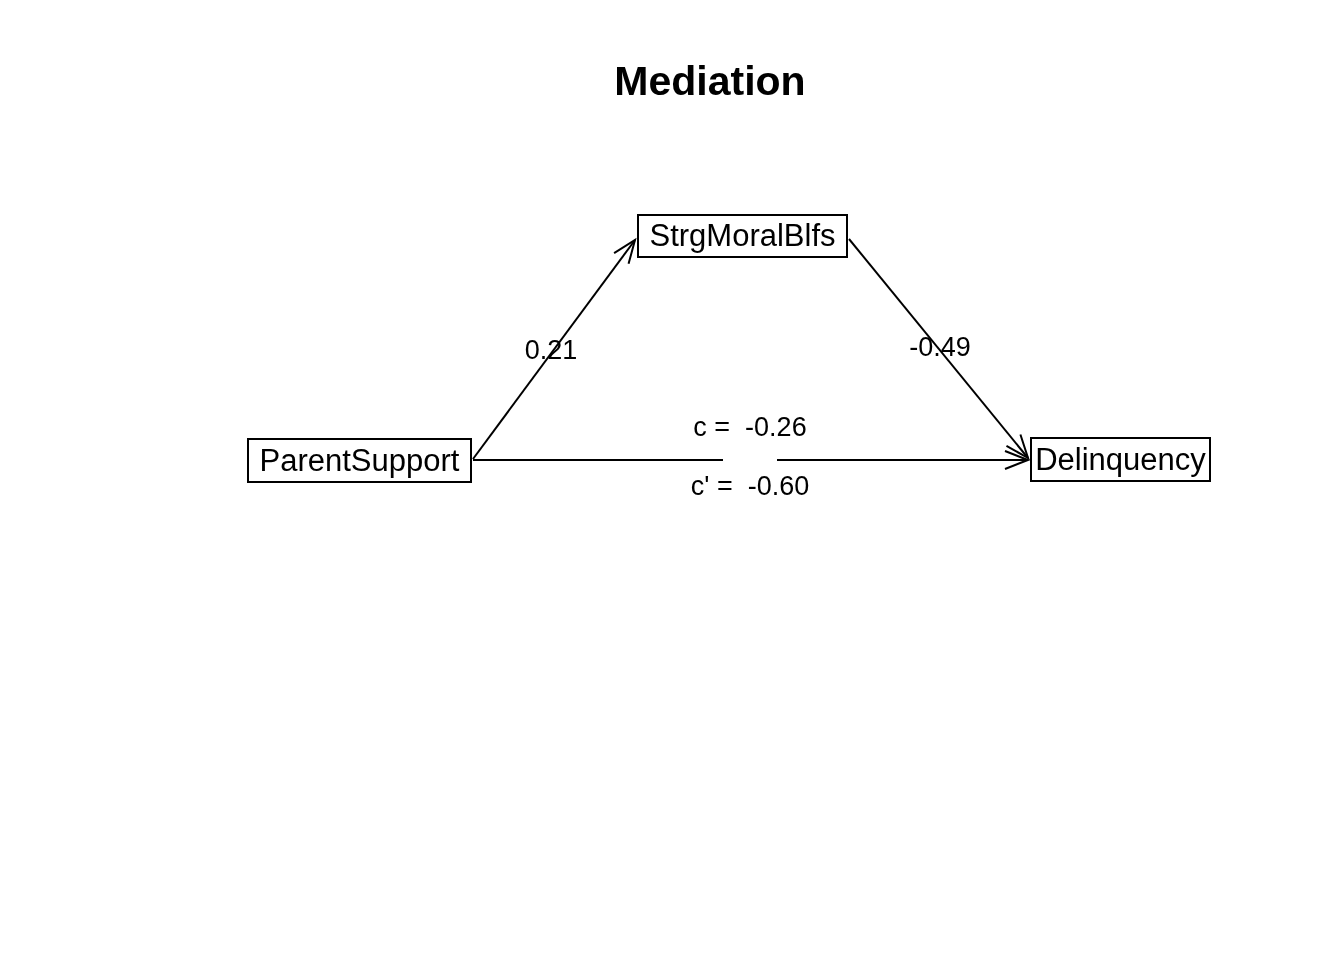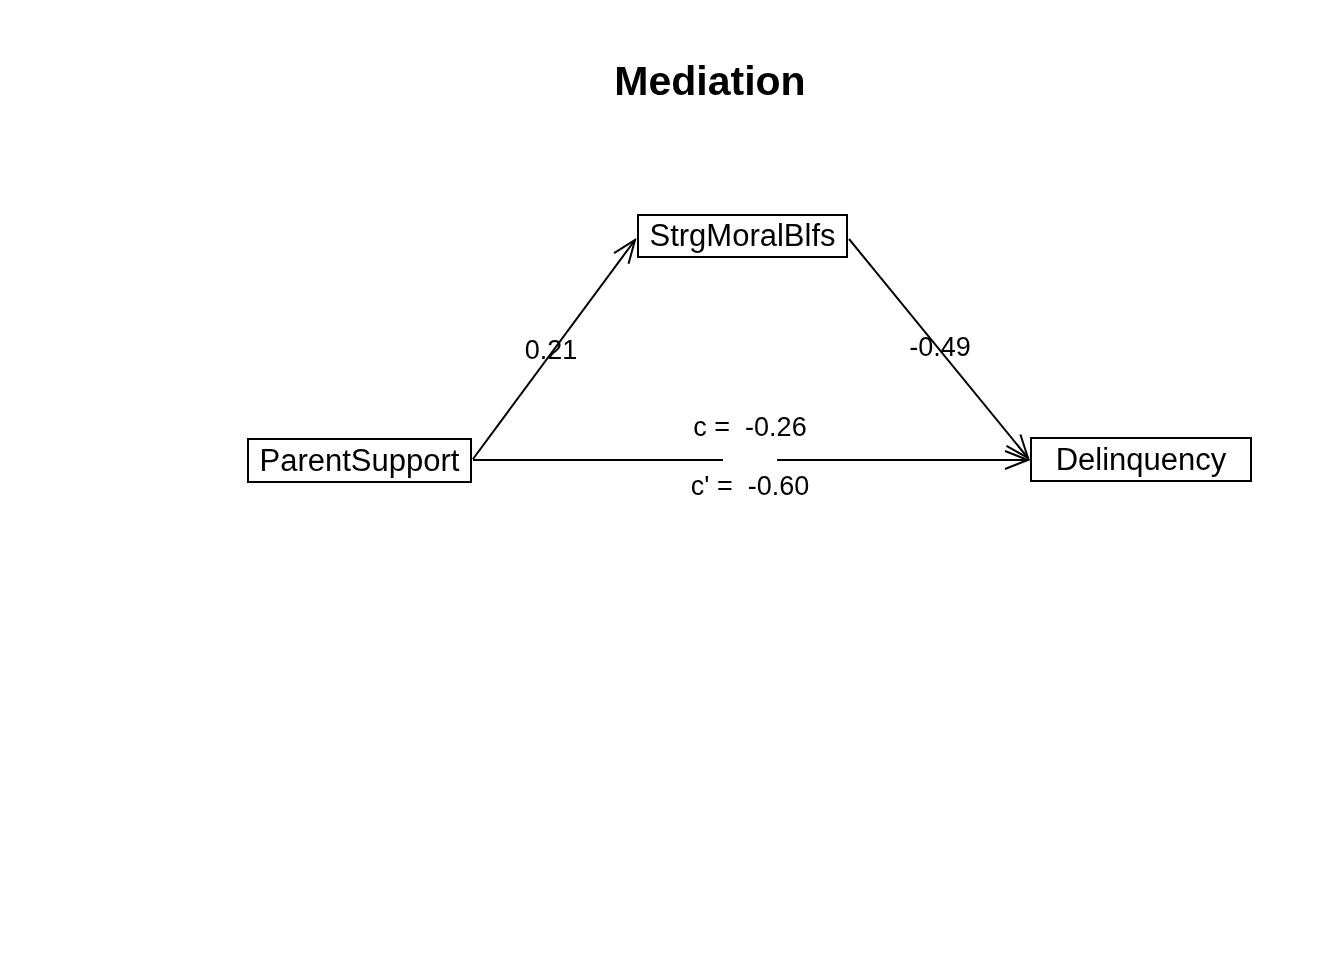--- a/index.html
+++ b/index.html
@@ -38,21 +38,21 @@
     border: 2px solid #000000;
     background: #ffffff;
     display: flex;
     align-items: center;
     justify-content: center;
     font-size: 31px;
     white-space: nowrap;
   }
   .node-predictor { left: 247px; top: 438px; width: 225px; height: 45px; }
   .node-mediator  { left: 637px; top: 214px; width: 211px; height: 44px; }
-  .node-outcome   { left: 1030px; top: 437px; width: 222px; height: 45px; }
+  .node-outcome   { left: 1030px; top: 437px; width: 181px; height: 45px; }
   .path-label {
     position: absolute;
     transform: translate(-50%, -50%);
     font-size: 27px;
     white-space: pre;
     background: transparent;
   }
   .label-a       { left: 551px; top: 350px; }
   .label-b       { left: 940px; top: 347px; }
   .label-c       { left: 750px; top: 427px; }

